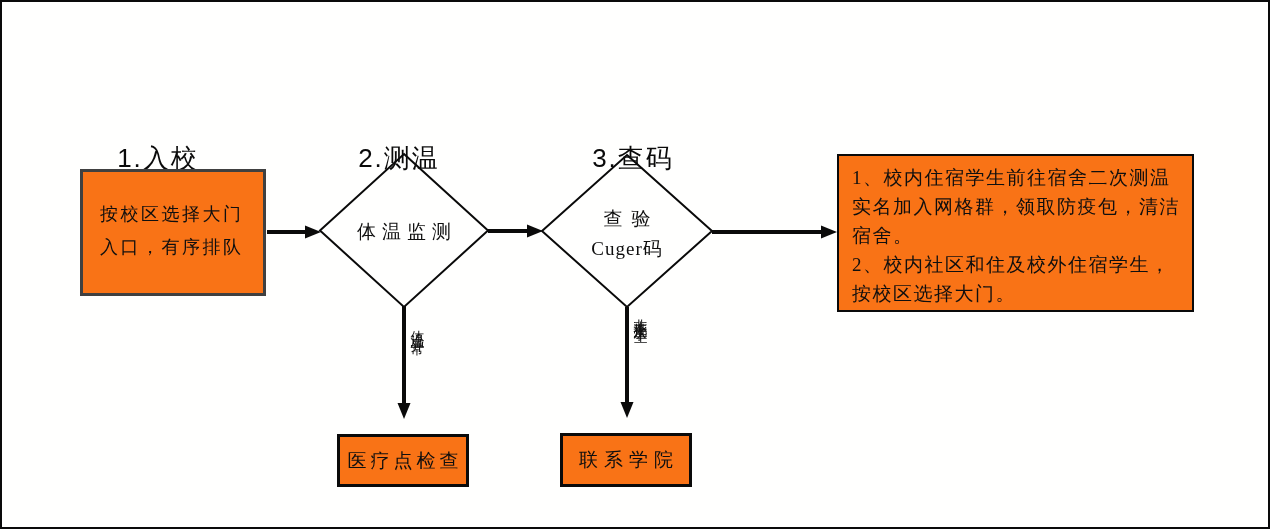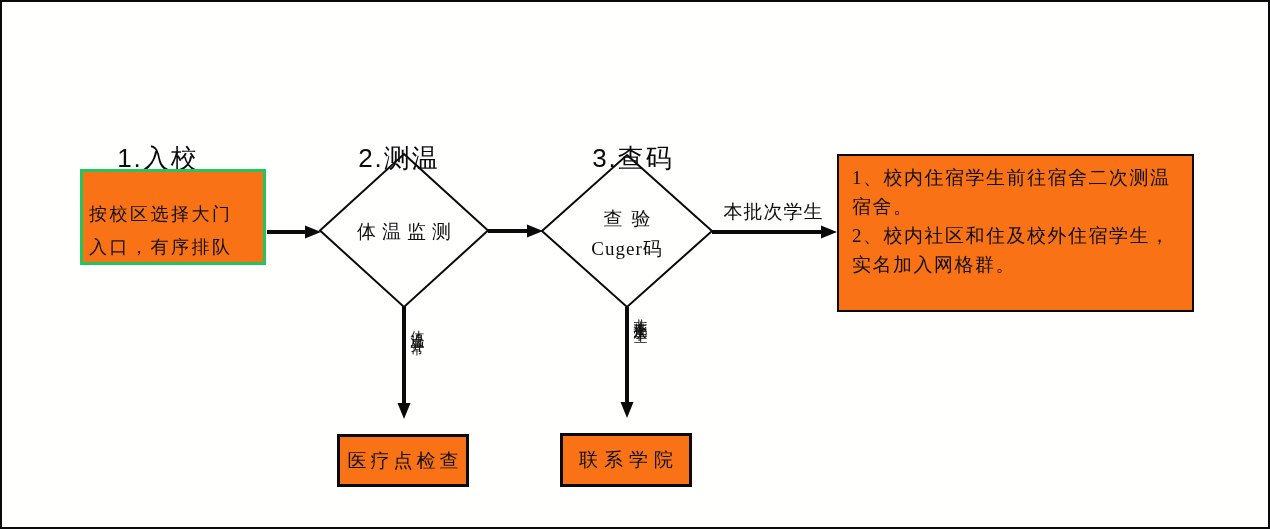--- a/index.html
+++ b/index.html
@@ -23,23 +23,23 @@
     white-space:nowrap;
     color:#0a0a0a;
     margin-top:31px;
   }
   .node-box{
     position:absolute;
     box-sizing:border-box;
     background:#f97316;
   }
   .entry-box{
-    left:78px;top:167px;width:186px;height:96px;
-    border:3px solid #22c55e;
-    padding:26px 0 0 6px;
+    left:78px;top:167px;width:186px;height:127px;
+    border:3px solid #404040;
+    padding:26px 0 0 17px;
   }
   .entry-box .bline{
     font-size:18px;letter-spacing:2.5px;line-height:33px;white-space:nowrap;
   }
   .checkin-box{
     left:835px;top:152px;width:357px;height:158px;
     border:2px solid #0a0a0a;
     padding:7px 8px 0 13px;
   }
   .checkin-box .bline{
@@ -110,25 +110,25 @@
   </div>
 
   <div class="diamond-label temp-label">体温监测</div>
   <div class="diamond-label code-label">
     <div class="dl1">查验</div>
     <div class="dl2">Cuger码</div>
   </div>
 
   <div class="node-box checkin-box">
     <div class="bline">1、校内住宿学生前往宿舍二次测温</div>
+    <div class="bline">实名加入网格群，领取防疫包，清洁</div>
     <div class="bline">宿舍。</div>
     <div class="bline">2、校内社区和住及校外住宿学生，</div>
-    <div class="bline">实名加入网格群。</div>
+    <div class="bline">按校区选择大门。</div>
   </div>
 
   <div class="node-box small-box medical-box">医疗点检查</div>
   <div class="node-box small-box college-box">联系学院</div>
 
-  <div class="edge-label-h">本批次学生</div>
   <div class="edge-label-v temp-abnormal-label">体温异常</div>
   <div class="edge-label-v not-batch-label">非本批次学生</div>
 
 </div>
 
 </body></html>

